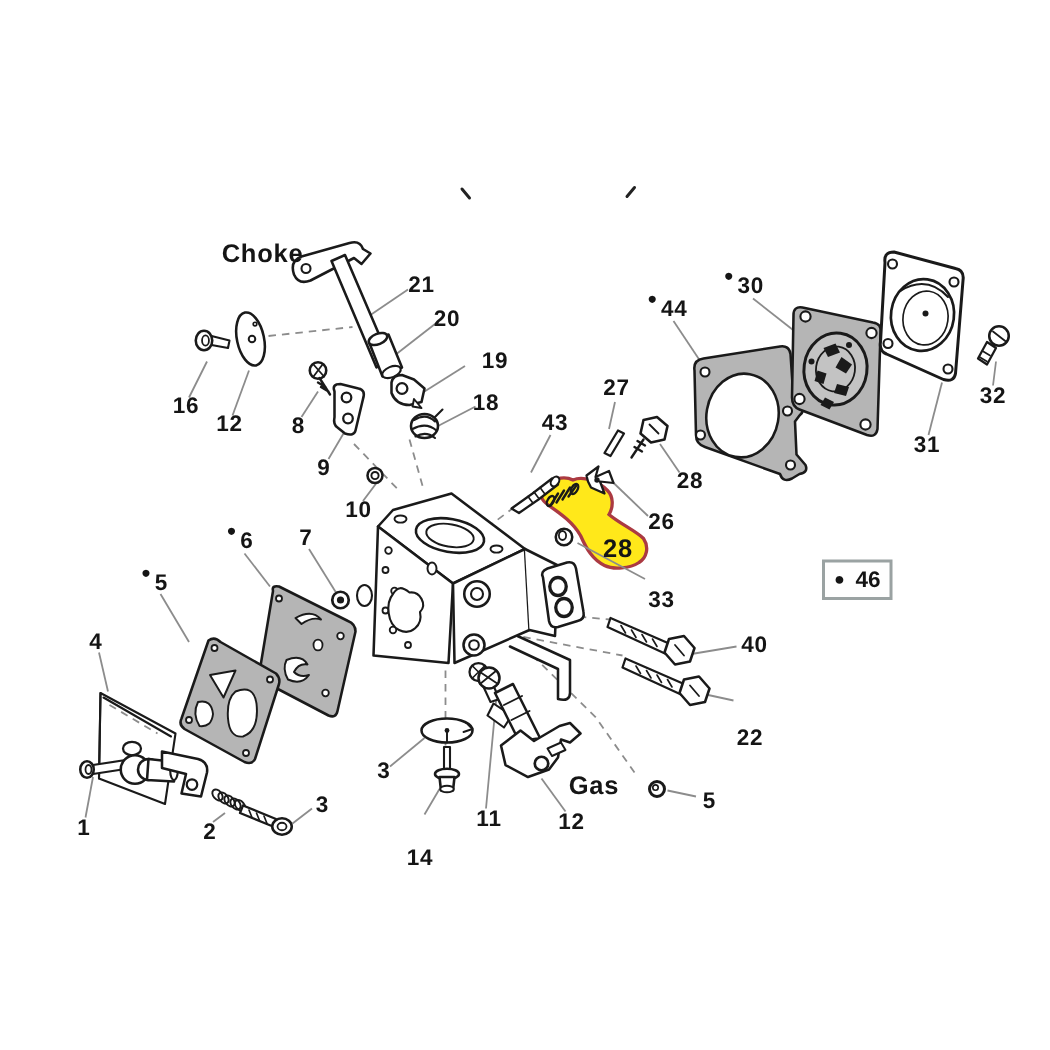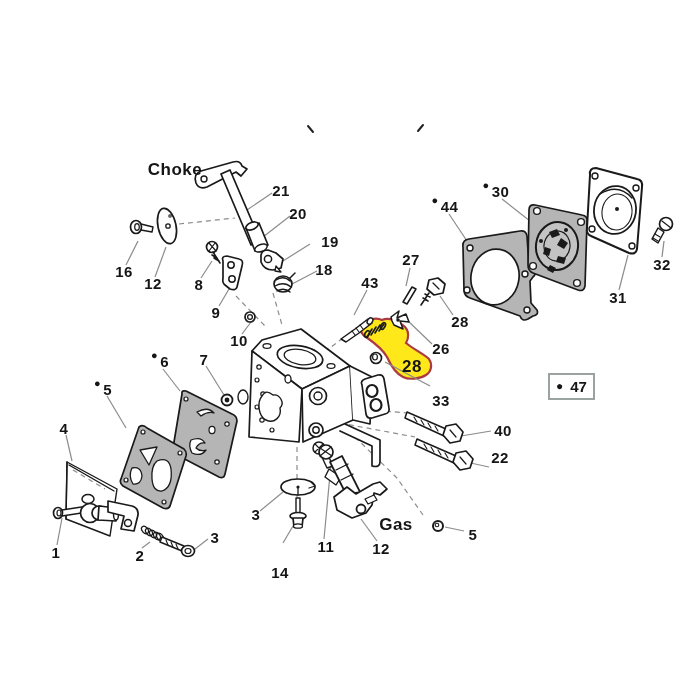--- a/index.html
+++ b/index.html
@@ -385,21 +385,21 @@
       <span class="dot">●</span>
       <span>44</span>
     </span>
 <span class="plabel" style="left:496px;top:191px">
       <span class="dot">●</span>
       <span>30</span>
     </span>
 <span class="plabel" style="left:618px;top:297px">31</span>
 <span class="plabel" style="left:662px;top:264px">32</span>
 <span class="plabel" style="left:503px;top:430px">40</span>
-<span class="plabel" style="left:500px;top:457px">22</span>
+<span class="plabel" style="left:500px;top:492px">22</span>
 <span class="plabel" style="left:473px;top:534px">5</span>
 <span class="plabel" style="left:381px;top:548px">12</span>
 <span class="plabel" style="left:326px;top:546px">11</span>
 <span class="plabel" style="left:280px;top:572px">14</span>
 <span class="plabel" style="left:256px;top:514px">3</span>
 <span class="plabel" style="left:56px;top:552px">1</span>
 <span class="plabel" style="left:140px;top:555px">2</span>
 <span class="plabel" style="left:215px;top:537px">3</span>
 <span class="plabel" style="left:64px;top:428px">4</span>
 <span class="plabel" style="left:103px;top:389px">
@@ -407,16 +407,16 @@
       <span>5</span>
     </span>
 <span class="plabel" style="left:160px;top:361px">
       <span class="dot">●</span>
       <span>6</span>
     </span>
 <span class="plabel" style="left:204px;top:359px">7</span>
 
 <div class="legend">
   <span class="dot">●</span>
-  <span>47</span>
+  <span>46</span>
 </div>
 
 </div>
 
 </body></html>

